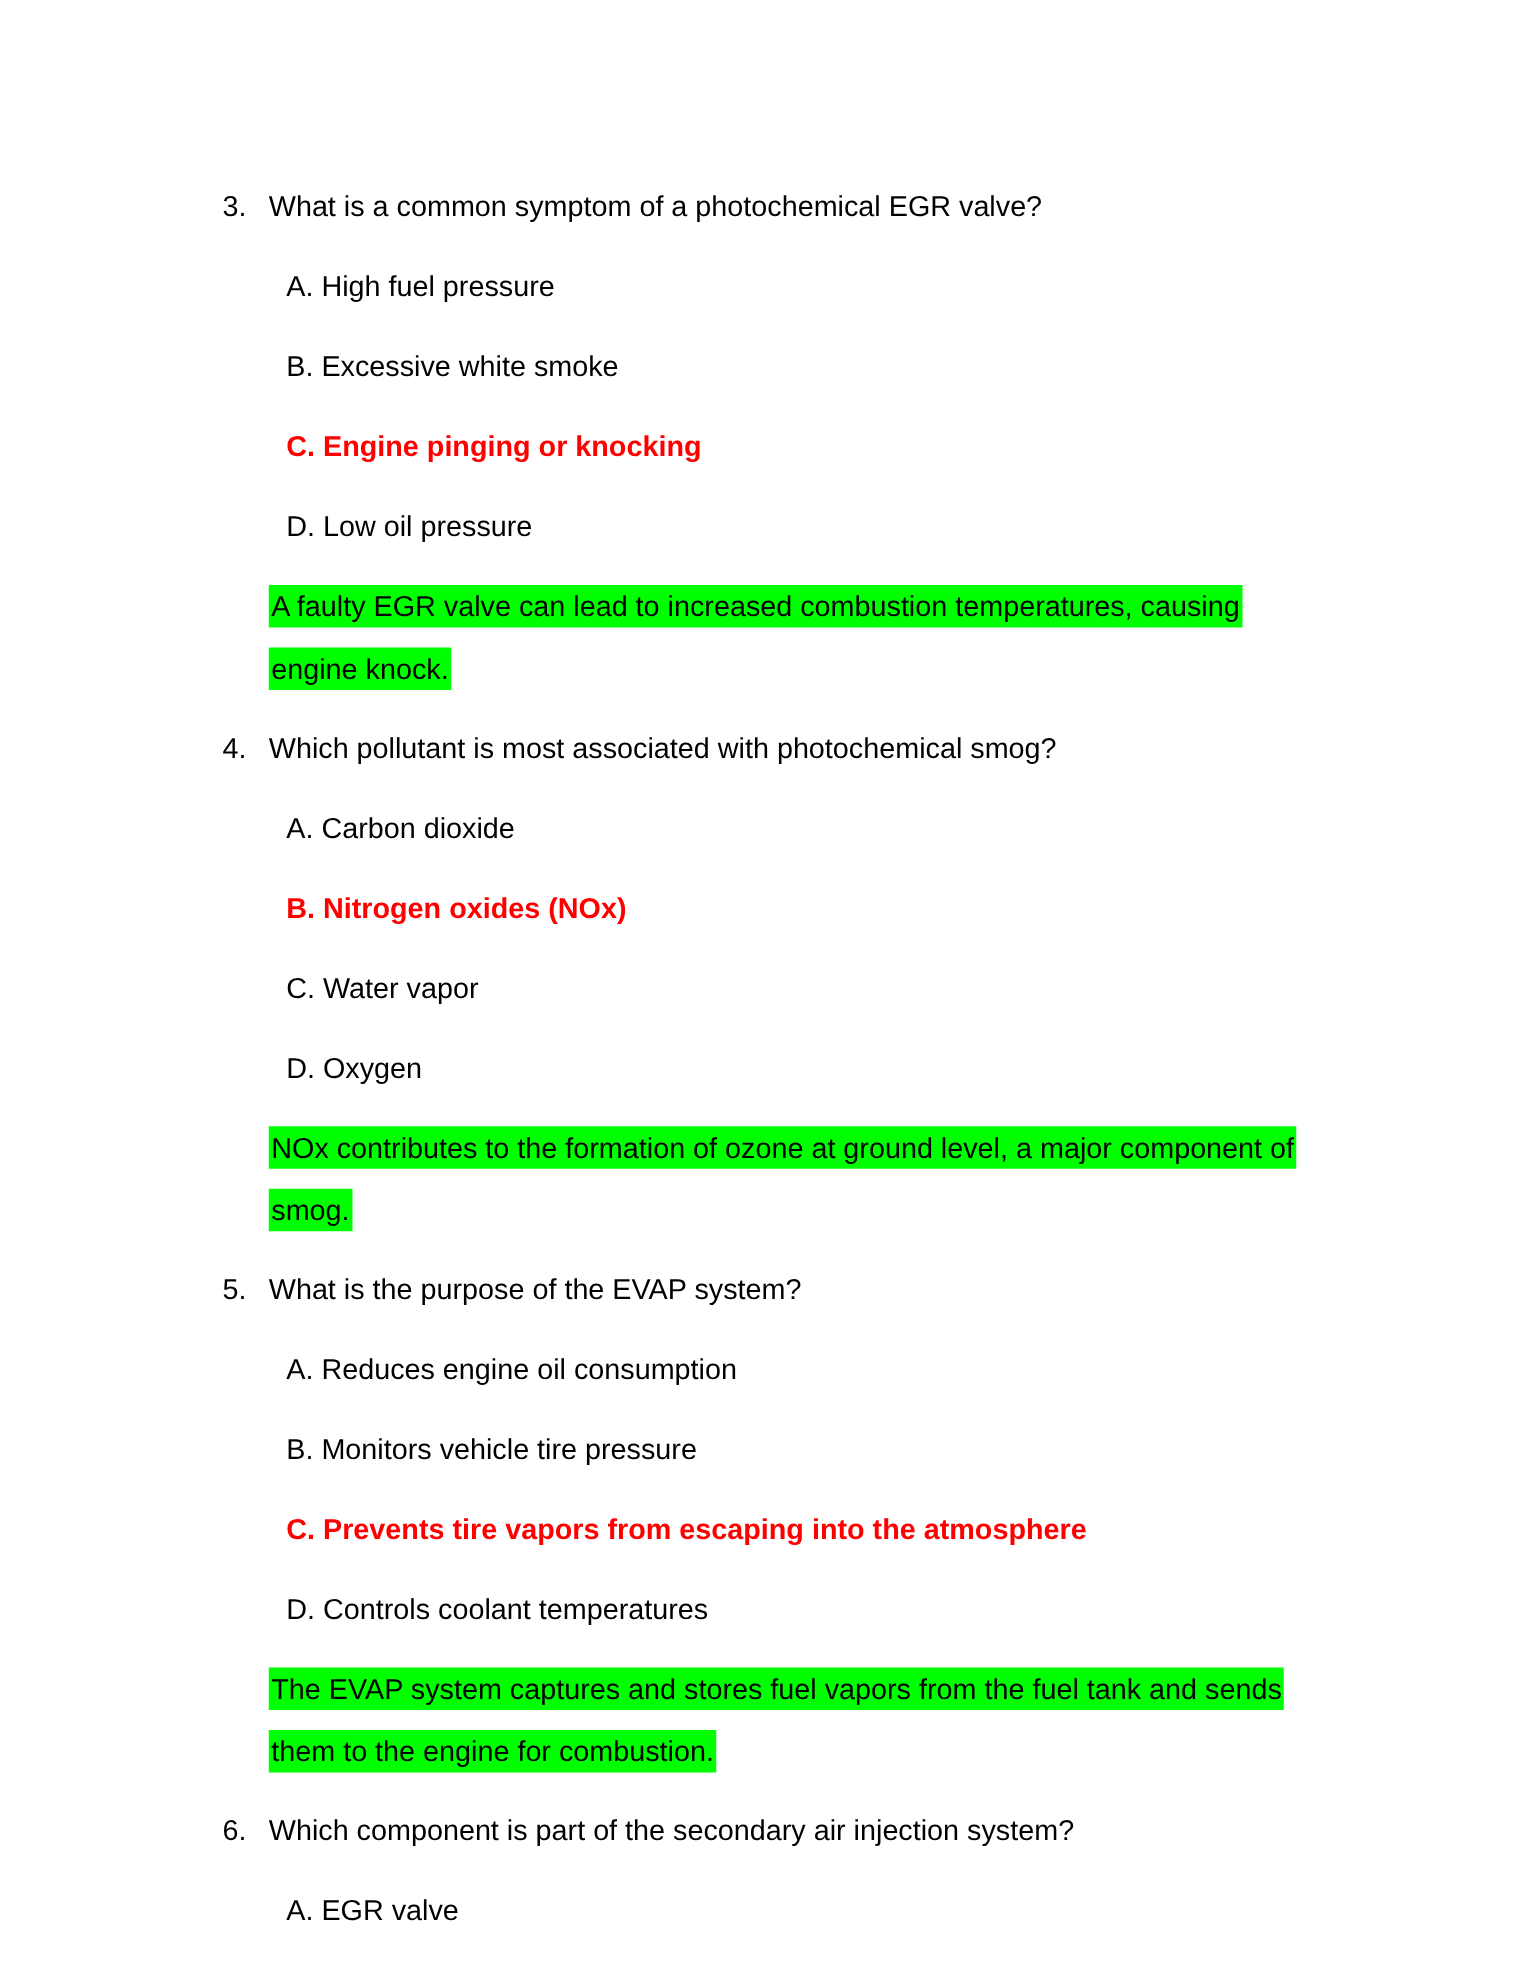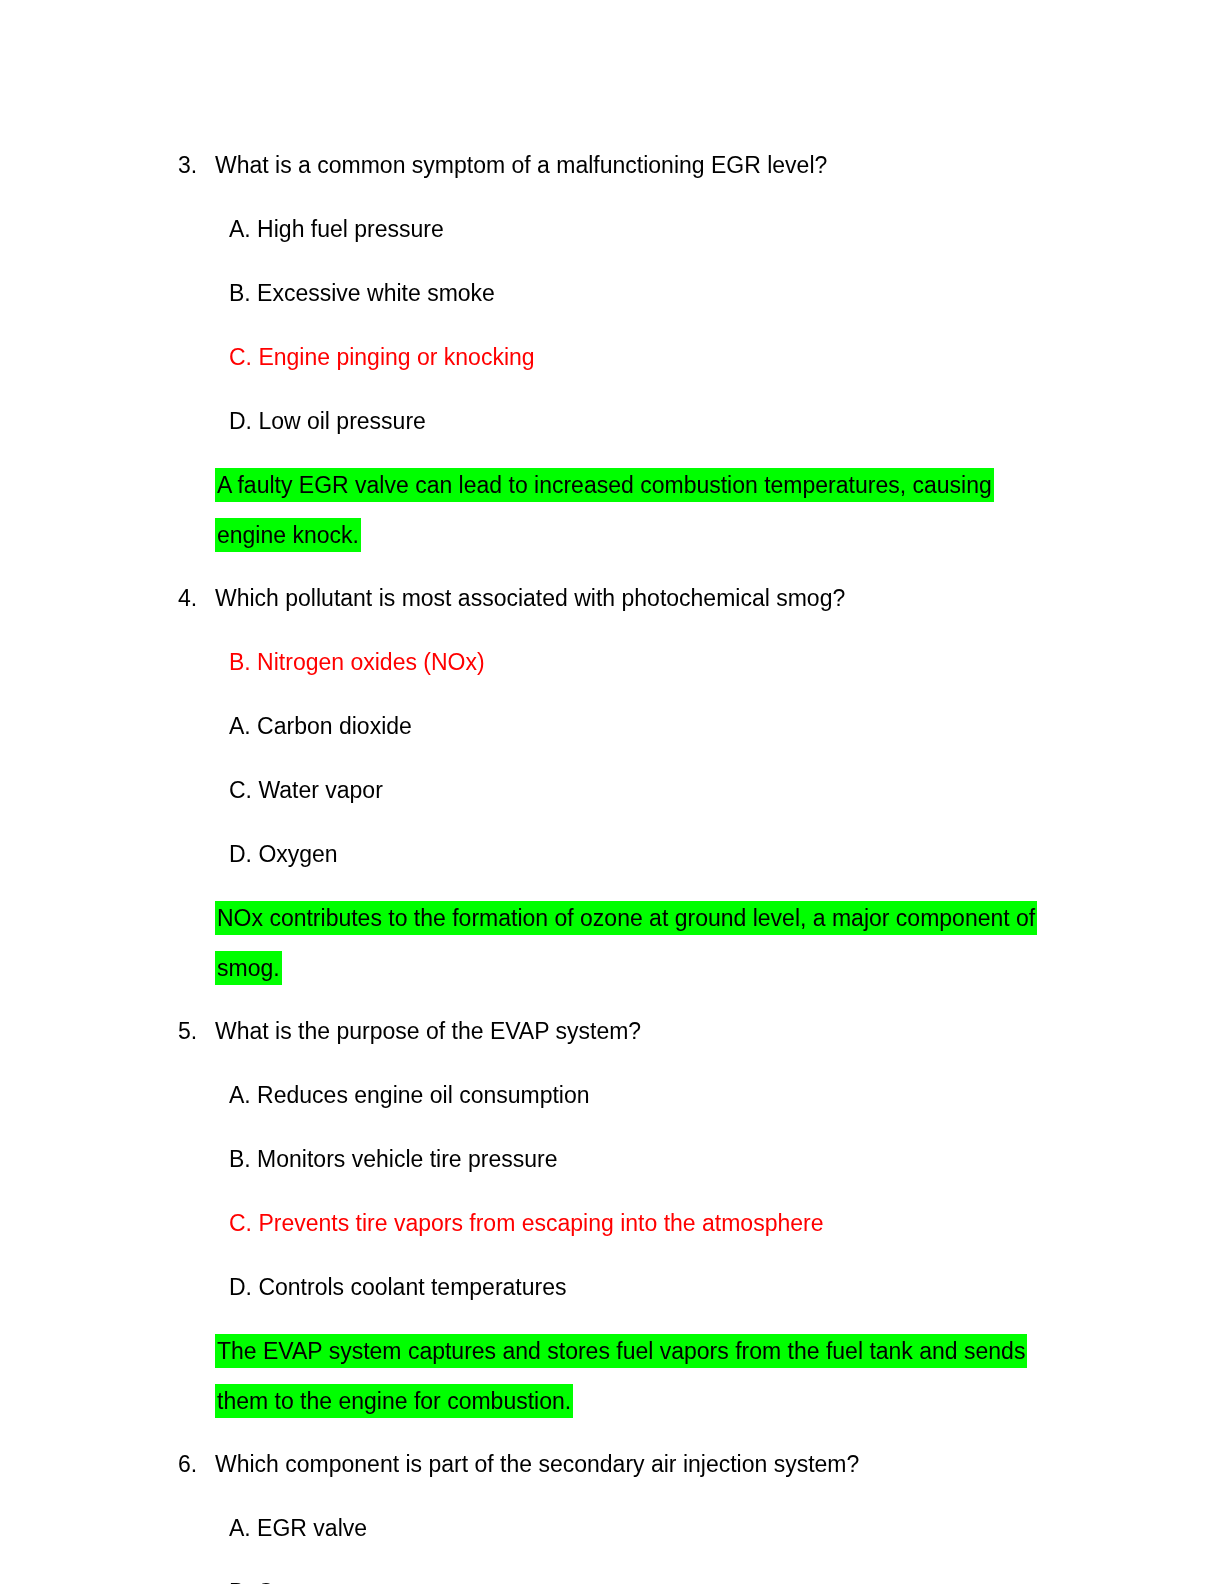--- a/index.html
+++ b/index.html
@@ -27,59 +27,59 @@
   }
   .q-text { line-height: 50px; }
   .q-body { margin-left: 37px; max-width: 849px; }
   .option {
     margin: 14px;
     line-height: 50px;
     white-space: pre-wrap;
   }
   .option.correct {
     color: var(--correct, #ff0000);
-    font-weight: normal;
+    font-weight: bold;
   }
   .explanation {
     margin: 0;
     line-height: 50px;
   }
   .explanation .hl {
     background: var(--highlight, #00ff00);
     padding: 4px 2px;
     -webkit-box-decoration-break: clone;
     box-decoration-break: clone;
   }
 </style>
 </head>
 <body>
 
 <main class="page" style="--correct: #ff0000; --highlight: #00ff00; background: rgb(255, 255, 255); color: rgb(0, 0, 0);">
   <div id="questions">
       <div class="question">
         <div class="q-head">
           <span class="q-num">3.</span>
-          <span class="q-text">What is a common symptom of a malfunctioning EGR level?</span>
+          <span class="q-text">What is a common symptom of a photochemical EGR valve?</span>
         </div>
         <div class="q-body">
           <p class="option">A. High fuel pressure</p>
           <p class="option">B. Excessive white smoke</p>
           <p class="option correct">C. Engine pinging or knocking</p>
           <p class="option">D. Low oil pressure</p>
           <p class="explanation"><span class="hl">A faulty EGR valve can lead to increased combustion temperatures, causing engine knock.</span></p>
         </div>
       </div>
       <div class="question">
         <div class="q-head">
           <span class="q-num">4.</span>
           <span class="q-text">Which pollutant is most associated with photochemical smog?</span>
         </div>
         <div class="q-body">
+          <p class="option">A. Carbon dioxide</p>
           <p class="option correct">B. Nitrogen oxides (NOx)</p>
-          <p class="option">A. Carbon dioxide</p>
           <p class="option">C. Water vapor</p>
           <p class="option">D. Oxygen</p>
           <p class="explanation"><span class="hl">NOx contributes to the formation of ozone at ground level, a major component of smog.</span></p>
         </div>
       </div>
       <div class="question">
         <div class="q-head">
           <span class="q-num">5.</span>
           <span class="q-text">What is the purpose of the EVAP system?</span>
         </div>

